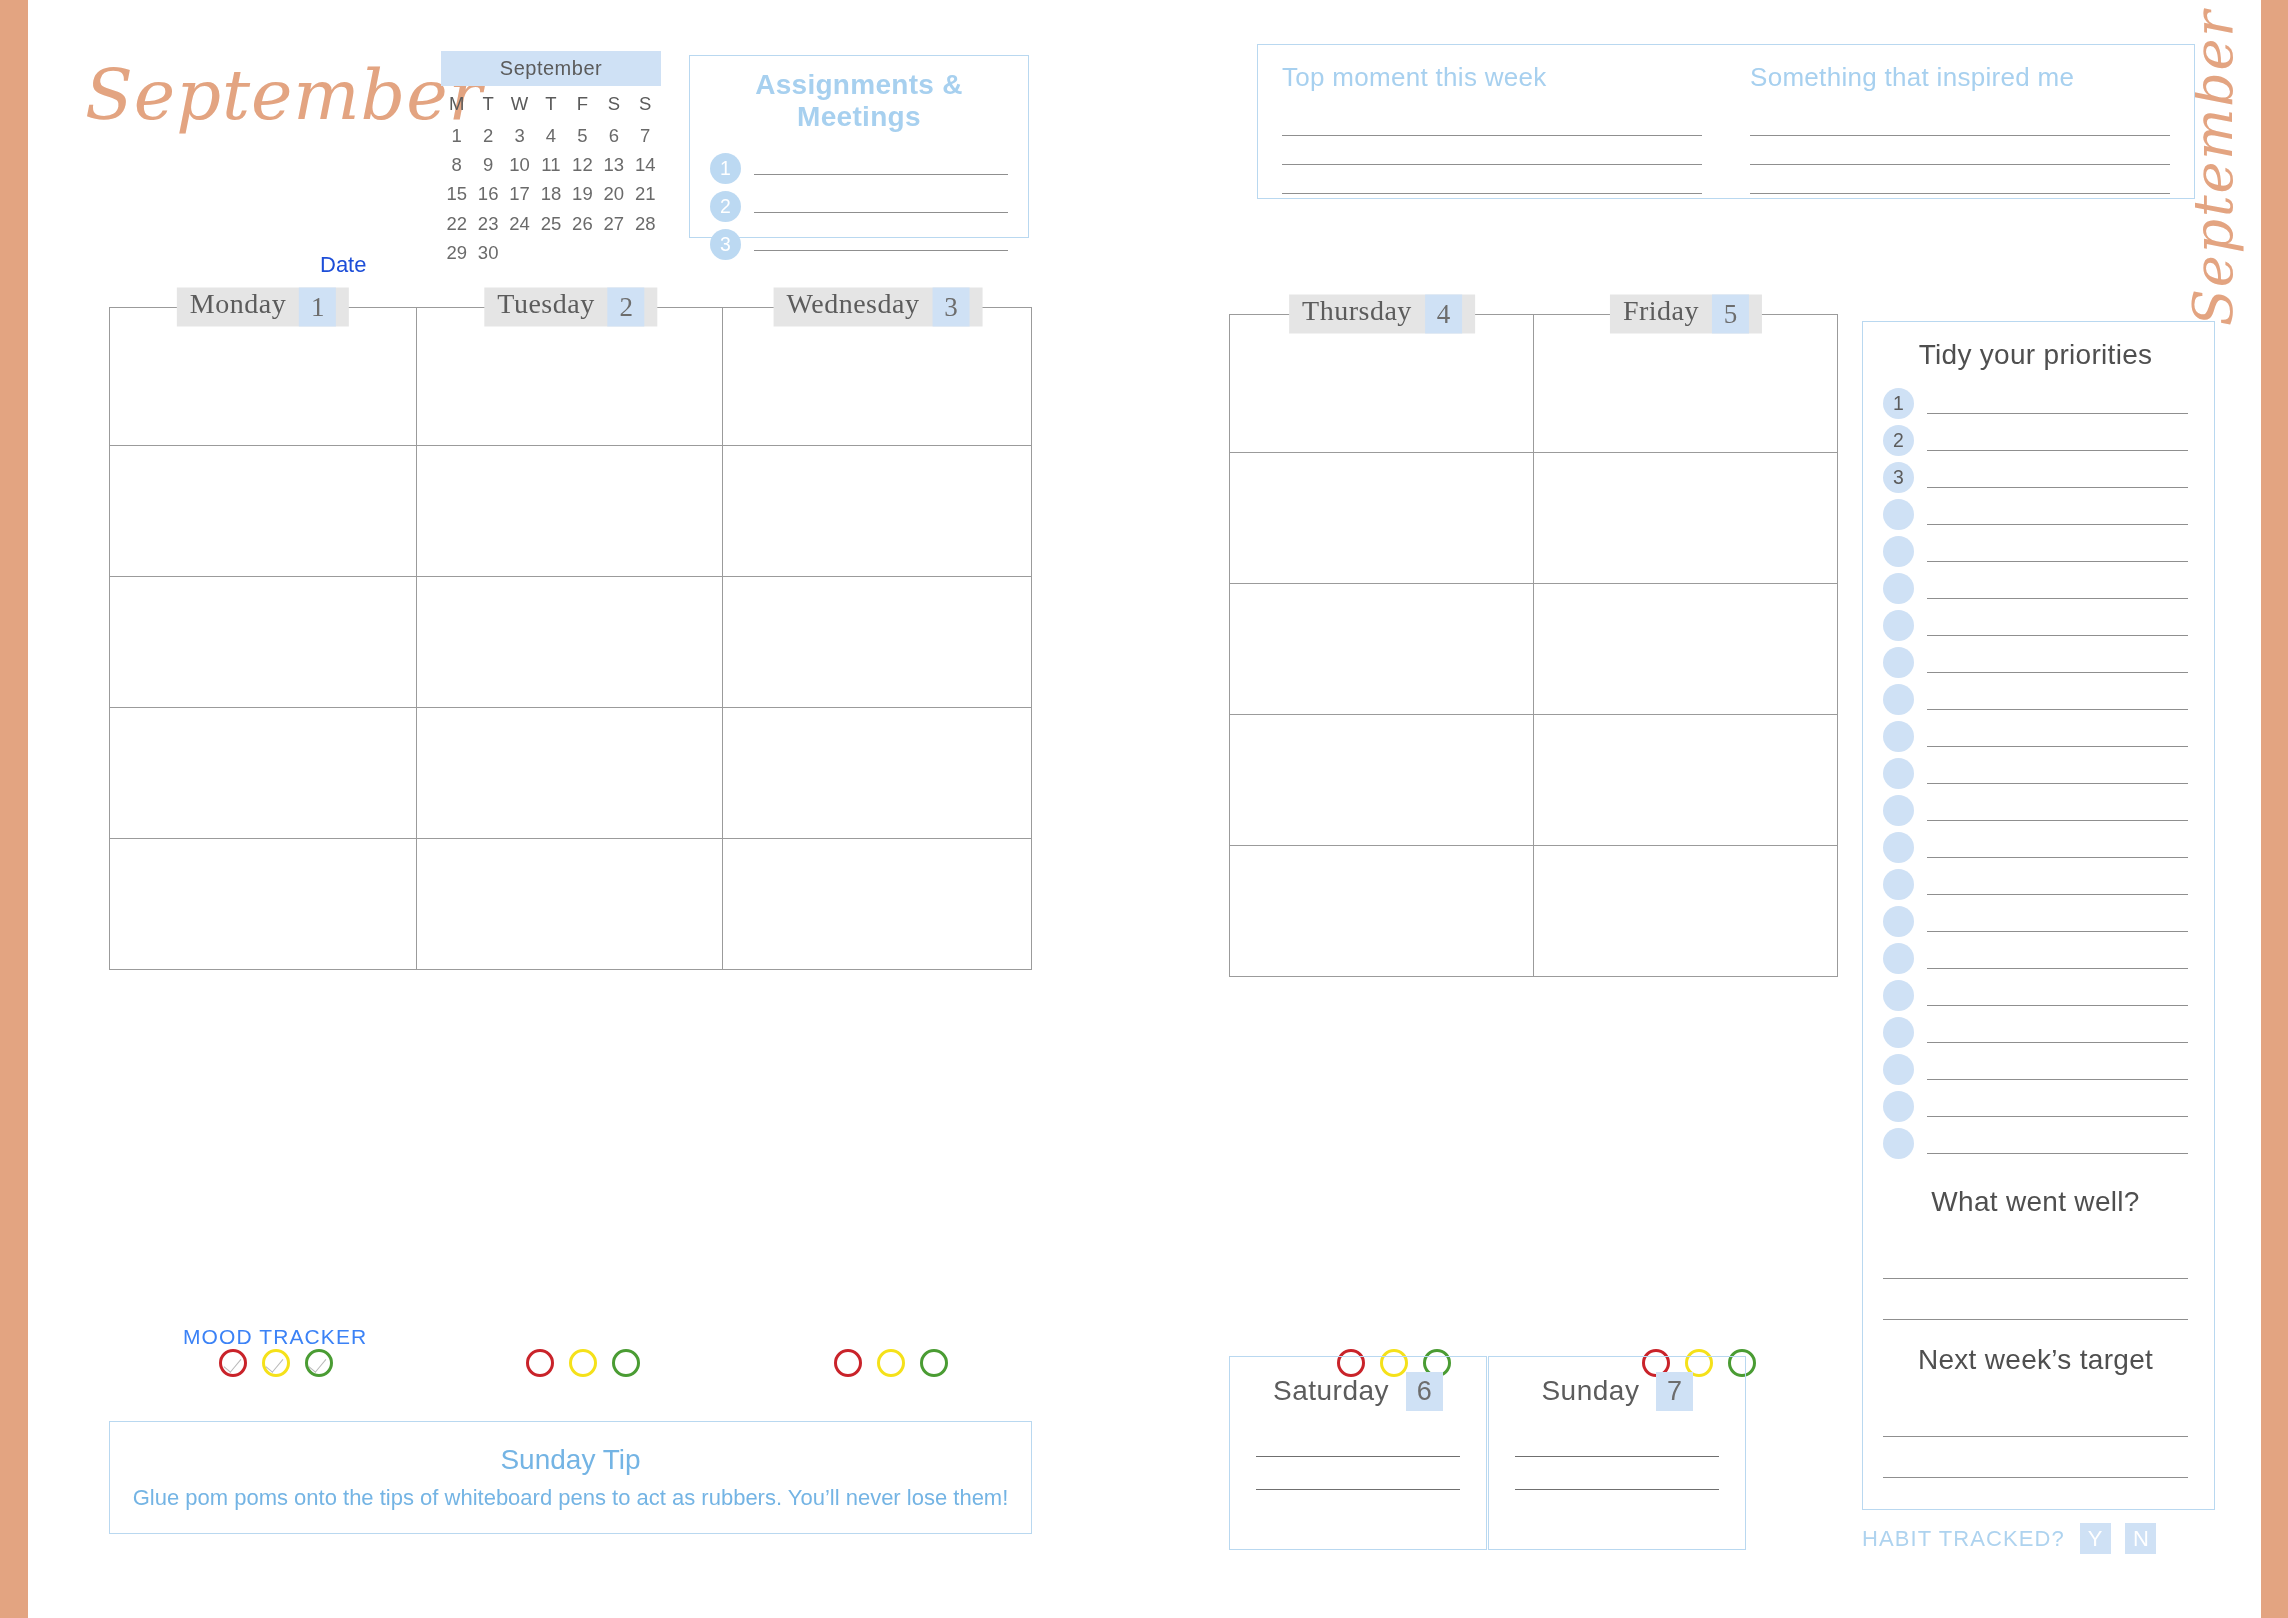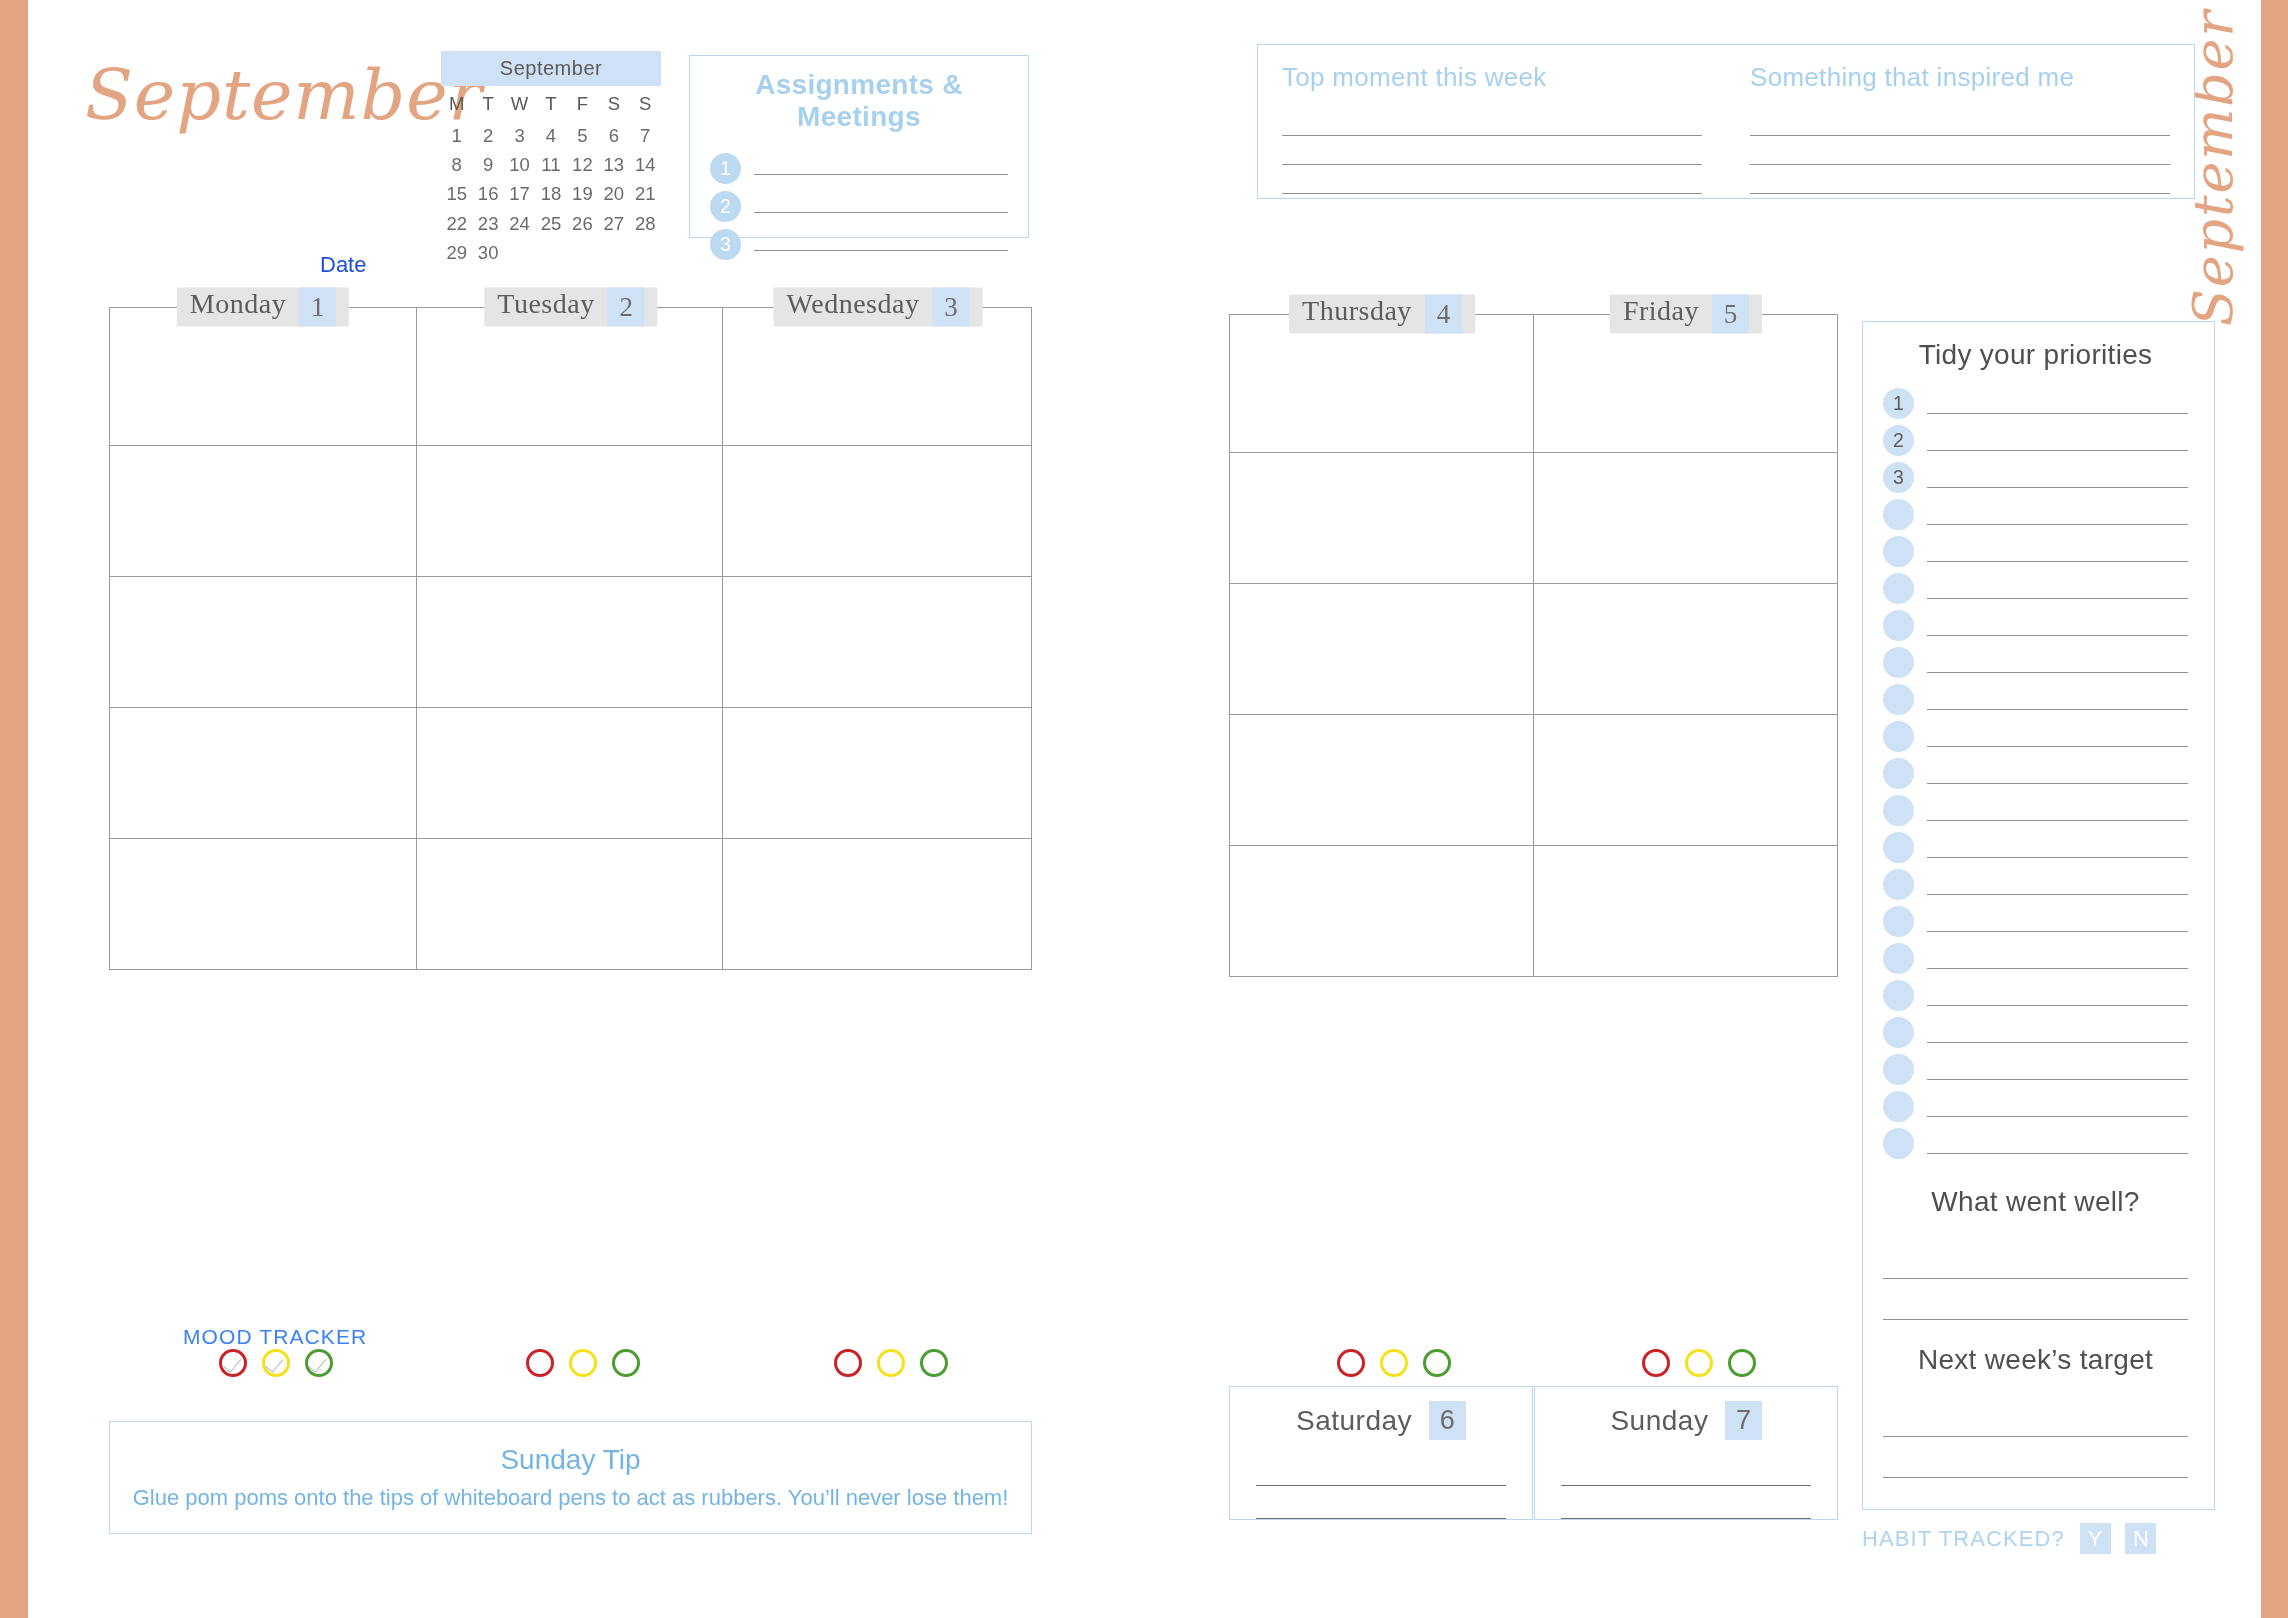--- a/index.html
+++ b/index.html
@@ -195,22 +195,22 @@
   .reflect-col { flex: 1; padding: 16.6px 24px 0 24px; }
   .reflect-title {
     color: #a7d0ef; font-size: 26px; font-weight: 300; letter-spacing: 0.3px;
     margin-bottom: 14.8px;
   }
   .reflect-line { border-bottom: 1.8px solid #8f8f8f; height: 29px; }
 
   
   .weekend-wrap {
     position: absolute; left: 20px; top: 1356px;
-    width: 609px; height: 194px;
-    display: flex; gap: 1.8px; align-items: center;
+    width: 517px; height: 194px;
+    display: flex; gap: 1.8px;
   }
   .weekend-cell {
     flex: 1;
     border: 1.8px solid #b9d8f0;
     padding: 14.8px 26px 0 26px;
   }
   .weekend-head {
     display: flex; align-items: center; justify-content: center;
     gap: 16.6px; margin-bottom: 13px;
   }

